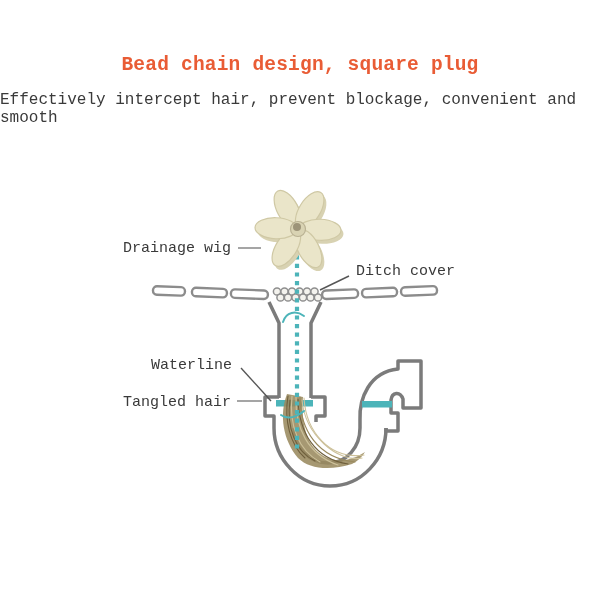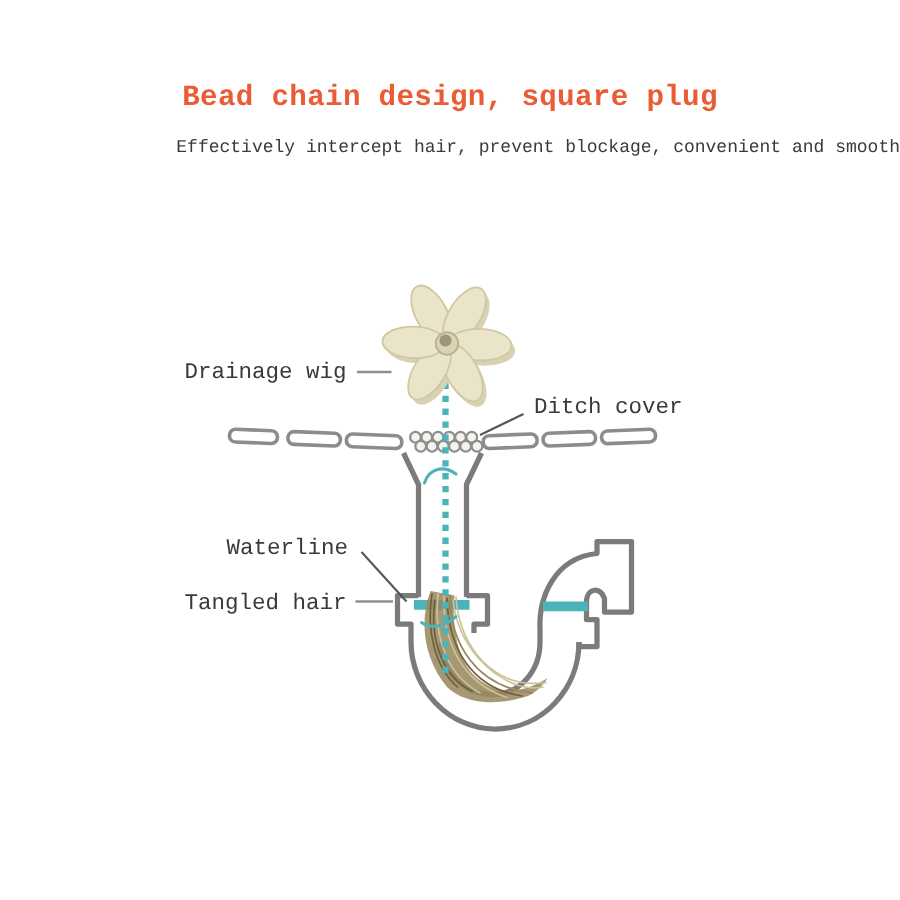--- a/index.html
+++ b/index.html
@@ -6,22 +6,22 @@
   .page {
     position:relative; width:600px; height:528px; background:#fff;
     font-family:Liberation Mono, monospace; overflow:hidden;
   }
   .title {
     position:absolute; top:54px; left:0; right:0; text-align:center;
     font-size:19.5px; font-weight:bold; letter-spacing:.2px;
     color:var(--c-title,#e95c35);
   }
   .subtitle {
-    position:absolute; top:91px; left:0; right:0; text-align:right;
-    font-size:12px; color:var(--c-text,#3a3a3a);
+    position:absolute; top:91px; left:0; right:0; text-align:left;
+    font-size:16px; color:var(--c-text,#3a3a3a);
   }
   svg.diagram { position:absolute; left:0; top:0; width:600px; height:600px; }
   .pipe path { stroke:var(--c-pipe,#7b7b7b); stroke-width:3.5; fill:none; stroke-linejoin:round; }
   .tile { stroke:var(--c-tile,#8c8c8c); stroke-width:2.4; fill:#ffffff; }
   .bead { stroke:#8e8e8e; stroke-width:1.5; fill:#f4f3ee; }
   .teal-fill { fill:var(--c-teal,#4cb4b9); }
   .dots { stroke:var(--c-teal,#4cb4b9); stroke-width:4.2; stroke-dasharray:4.2 4.4; fill:none; }
   .teal-line { stroke:var(--c-teal,#4cb4b9); stroke-width:2; fill:none; stroke-linecap:round; }
   .petal { fill:var(--c-flower,#eae5c9); stroke:var(--c-flowerline,#cfc8a4); stroke-width:1.2; }
   .petal-sh { fill:var(--c-flowershadow,#d8d2b2); stroke:none; }

